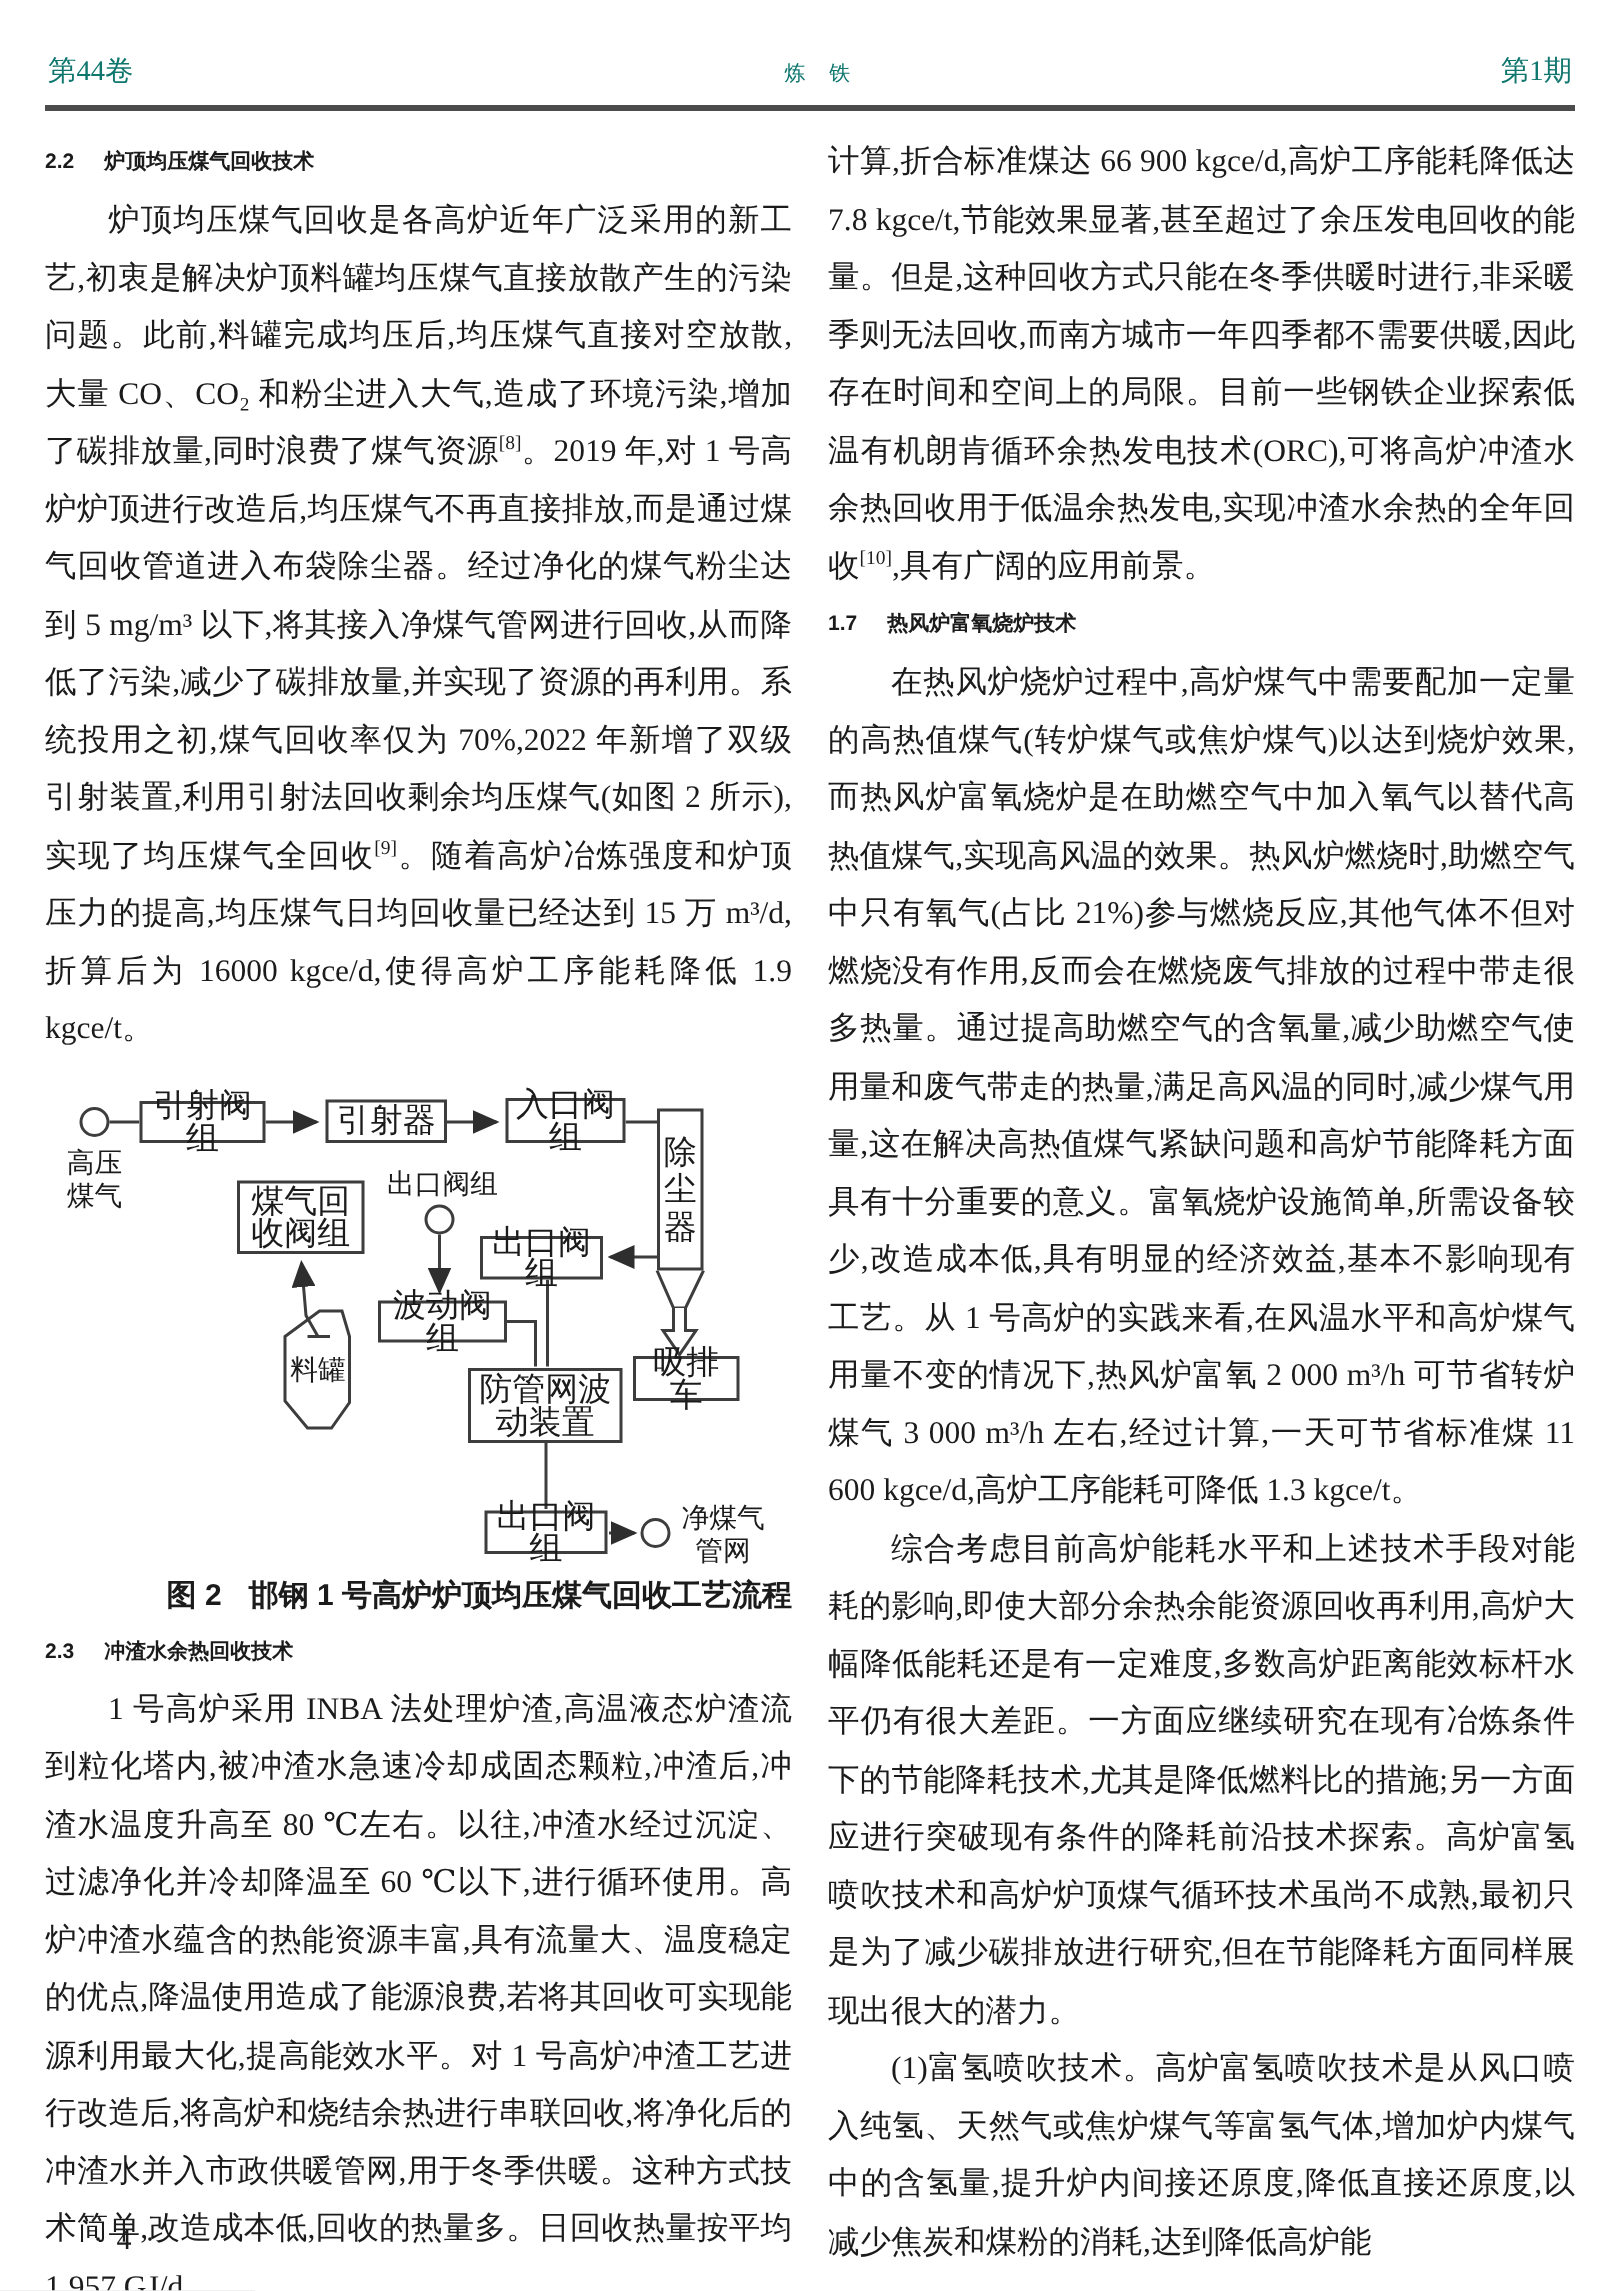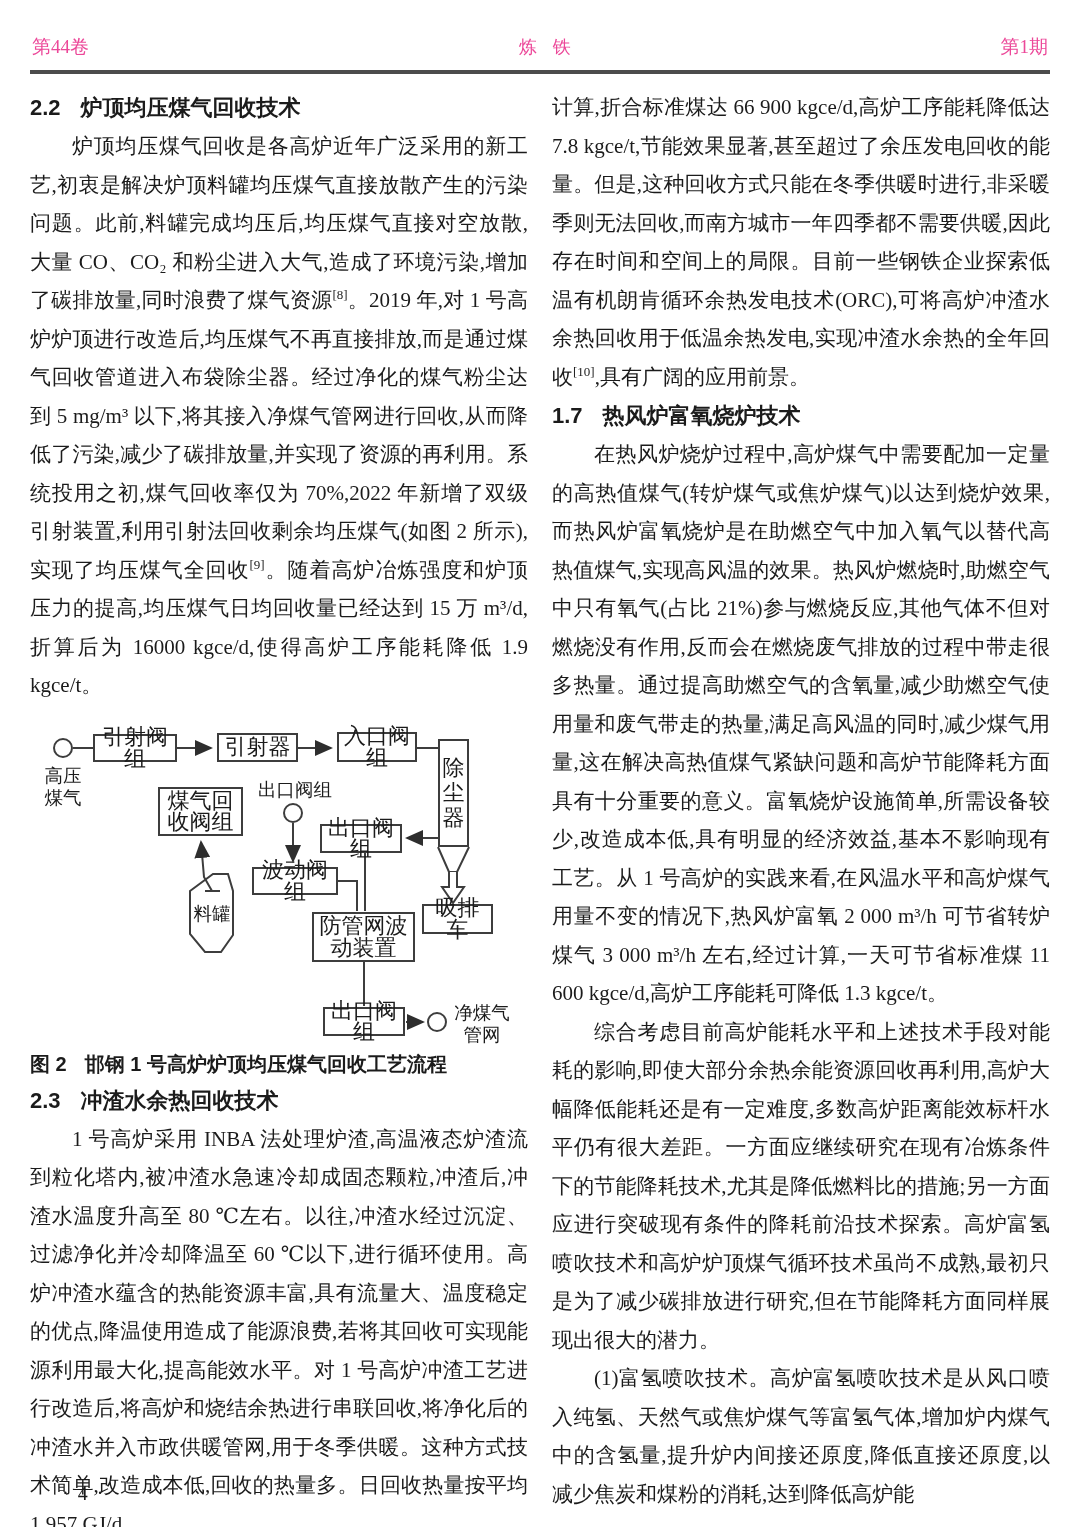--- a/index.html
+++ b/index.html
@@ -9,35 +9,35 @@
     width: 1080px; height: 1527px;
     margin: 0 auto;
     background: #ffffff;
     color: #1b1b1b;
     font-family: "Liberation Serif", "DejaVu Serif", serif;
     overflow: hidden;
   }
   .header {
     display: flex; justify-content: space-between; align-items: baseline;
     padding: 34px 32px 0 32px;
-    font-size: 19px; color: #ec4899;
+    font-size: 19px; color: #0f766e;
   }
-  .journal { font-size: 18px; letter-spacing: 16px; padding-left: 16px; }
+  .journal { font-size: 14px; letter-spacing: 16px; padding-left: 16px; }
   .double-rule {
     margin: 10px 30px 0 30px; height: 4px;
     border-top: 2px solid #4c4c4c; border-bottom: 2px solid #4c4c4c;
   }
   .columns { display: flex; gap: 24px; padding: 14px 30px 0 30px; }
   .col { width: 498px; font-size: 21px; line-height: 38.5px; text-align: justify; }
   .col p { margin: 0; }
   p.indent { text-indent: 2em; }
   sup.ref { font-size: 13px; line-height: 0; }
   .h2 {
     font-family: "Liberation Sans", "DejaVu Sans", sans-serif;
-    font-weight: bold; font-size: 22px; line-height: 39px; margin: 1px 0;
+    font-weight: bold; font-size: 14px; line-height: 39px; margin: 1px 0;
     text-align: left;
   }
   .h2 .num { margin-right: 20px; }
   .h1 {
     font-family: "Liberation Sans", "DejaVu Sans", sans-serif;
     font-weight: bold; font-size: 23.5px; line-height: 30px;
     margin: 20px 0 14px 0; text-align: left;
   }
   .h1 .num { margin-right: 24px; }
 
@@ -54,21 +54,21 @@
   .dnode.tall { line-height: 25px; }
   .dcircle {
     position: absolute; border: 2px solid #3d3d3d; border-radius: 50%;
     background: #fff;
   }
   .dlabel {
     position: absolute; font-size: 18.5px; line-height: 22px;
     text-align: center; word-break: break-all;
   }
   .caption {
-    text-align: left; font-family: "Liberation Sans", "DejaVu Sans", sans-serif;
+    text-align: right; font-family: "Liberation Sans", "DejaVu Sans", sans-serif;
     font-weight: bold; font-size: 20px; line-height: 26px; margin: 12px 0 8px 0;
   }
   .caption .cap-num { margin-right: 18px; }
   .page-num { position: absolute; left: 62px; bottom: 22px; font-size: 20px; letter-spacing: 2px; }
 </style>
 </head>
 <body>
 
 <div class="page">
 

